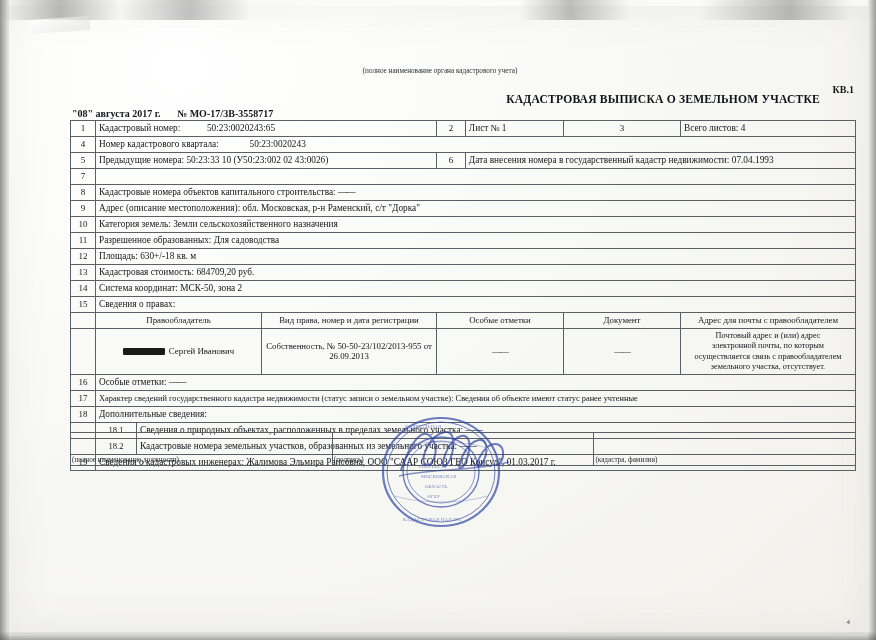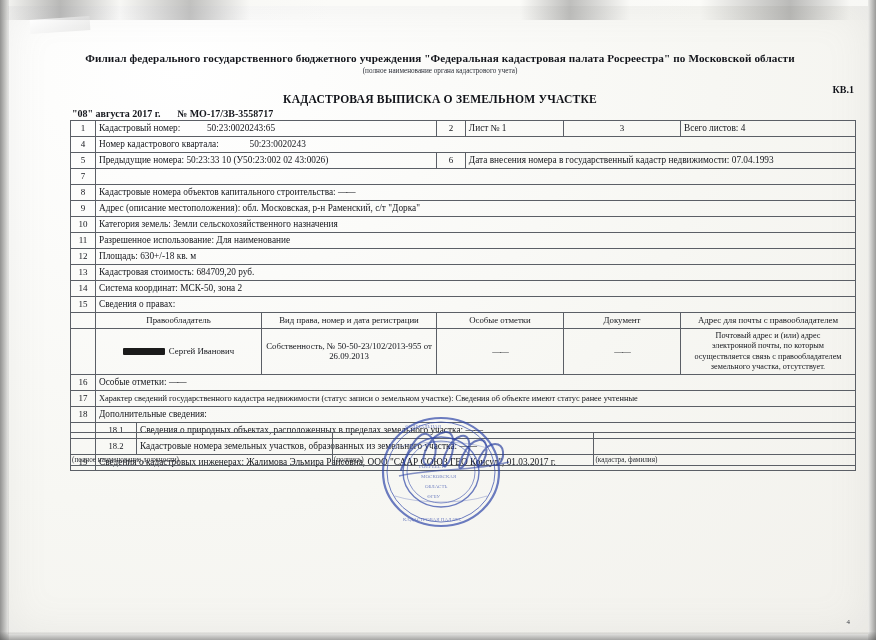--- a/index.html
+++ b/index.html
@@ -96,21 +96,21 @@
   .kv1 {
     position: absolute;
     right: 22px; top: 84px;
     font-size: 10px;
     font-weight: bold;
     color: #14161c;
   }
   .title-main {
     position: absolute;
     left: 60px; top: 93px; width: 760px;
-    text-align: center;
+    text-align: right;
     font-weight: bold;
     font-size: 11.6px;
     color: #111319;
     letter-spacing: .2px;
   }
   .dateline {
     position: absolute;
     left: 72px; top: 108px;
     font-size: 10px;
     font-weight: bold;
@@ -221,21 +221,20 @@
 <div class="scan">
   <div class="paper"></div>
   <div class="top-noise"></div>
   <div class="left-edge"></div>
   <div class="right-edge"></div>
   <div class="bottom-edge"></div>
   <div class="fold"></div>
 
   <div class="content">
 
-    <div class="hdr-org">Филиал федерального государственного бюджетного учреждения "Федеральная кадастровая палата Росреестра" по Московской области</div>
     <div class="hdr-sub">(полное наименование органа кадастрового учета)</div>
     <div class="kv1">КВ.1</div>
     <div class="title-main">КАДАСТРОВАЯ ВЫПИСКА О ЗЕМЕЛЬНОМ УЧАСТКЕ</div>
     <div class="dateline">
       <span>"08" августа 2017 г.</span>
       <span class="num">№ МО-17/ЗВ-3558717</span>
     </div>
 
     <table class="doc">
       <tbody>
@@ -281,21 +280,21 @@
       <tr>
         <td class="num">9</td>
         <td colspan="7">Адрес (описание местоположения): обл. Московская, р-н Раменский, с/т "Дорка"</td>
       </tr>
       <tr>
         <td class="num">10</td>
         <td colspan="7">Категория земель: Земли сельскохозяйственного назначения</td>
       </tr>
       <tr>
         <td class="num">11</td>
-        <td colspan="7">Разрешенное использование: Для наименование</td>
+        <td colspan="7">Разрешенное образованных: Для садоводства</td>
       </tr>
       <tr>
         <td class="num">12</td>
         <td colspan="7">Площадь: 630+/-18 кв. м</td>
       </tr>
       <tr>
         <td class="num">13</td>
         <td colspan="7">Кадастровая стоимость:  684709,20 руб.</td>
       </tr>
       <tr>

